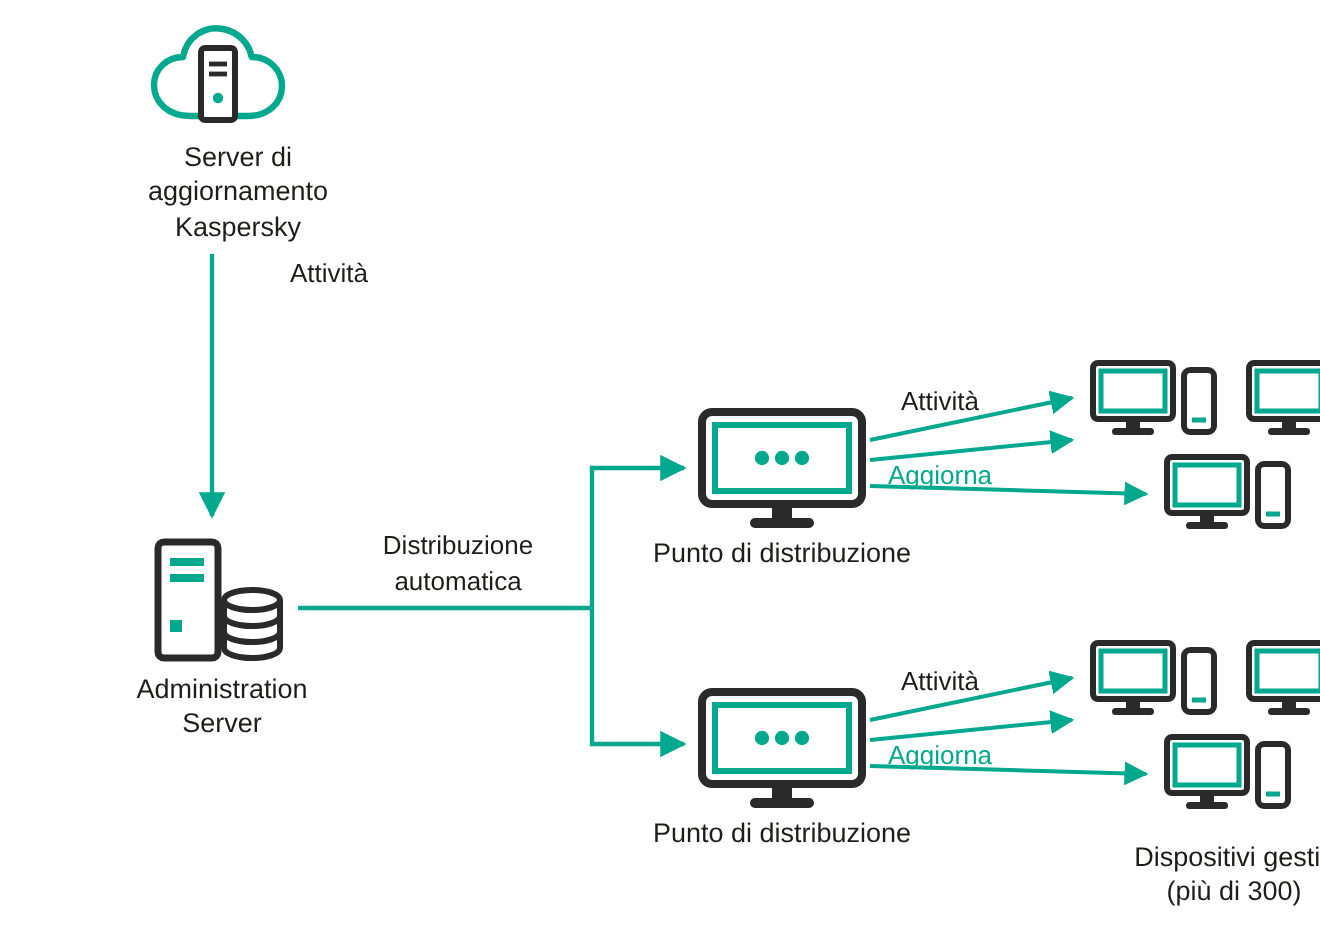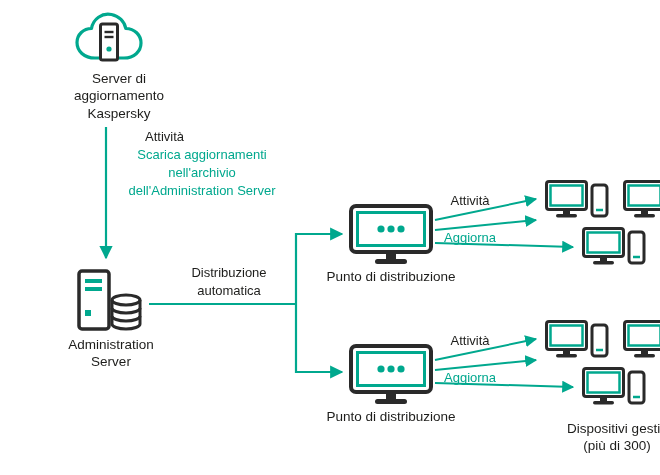--- a/index.html
+++ b/index.html
@@ -54,23 +54,20 @@
       <line x1="33.5" y1="24" x2="42.5" y2="24" stroke="#2a2a2a" stroke-width="2.4"></line>
       <line x1="33.5" y1="29" x2="42.5" y2="29" stroke="#2a2a2a" stroke-width="2.4"></line>
       <circle cx="38" cy="41" r="2.6" fill="#00a88e"></circle>
     </svg>
   </div>
   <div class="abs label" style="left:20px; top:70px; width:136px;">Server di
 aggiornamento
 Kaspersky</div>
 
   <div class="abs label ann left" style="left:114px; top:128px;">Attività</div>
-  <div class="abs label ann teal" style="left:86px; top:146px; width:170px;">Scarica aggiornamenti
-nell'archivio
-dell'Administration Server</div>
 
   <div class="abs" style="left:42px; top:268px;">
     <svg width="76" height="66" viewBox="0 0 76 66">
       <rect x="6" y="3" width="30" height="58" rx="3" fill="#ffffff" stroke="#2a2a2a" stroke-width="3.5"></rect>
       <rect x="12" y="11" width="17" height="4" fill="#00a88e"></rect>
       <rect x="12" y="19" width="17" height="4" fill="#00a88e"></rect>
       <rect x="12" y="42" width="6" height="6" fill="#00a88e"></rect>
       <rect x="39" y="32" width="28" height="24" fill="#ffffff"></rect>
       <ellipse cx="53" cy="32" rx="14" ry="5" fill="#ffffff" stroke="#2a2a2a" stroke-width="3"></ellipse>
       <line x1="39" y1="32" x2="39" y2="56" stroke="#2a2a2a" stroke-width="3"></line>

